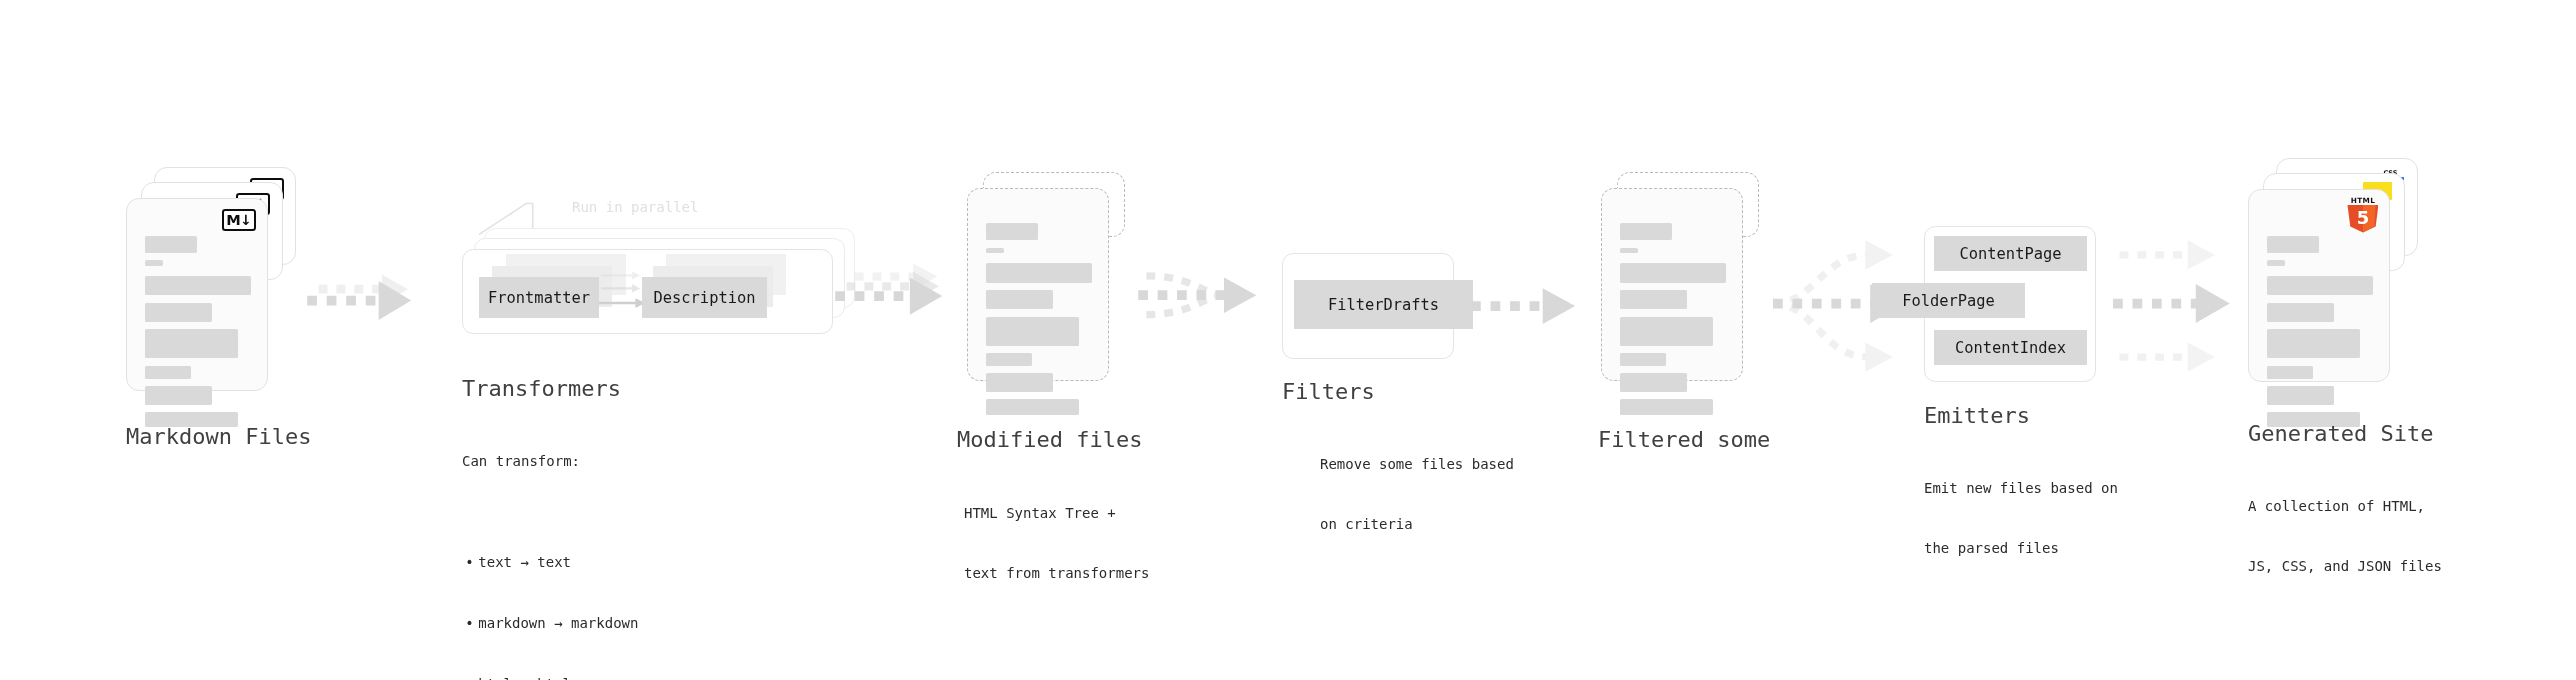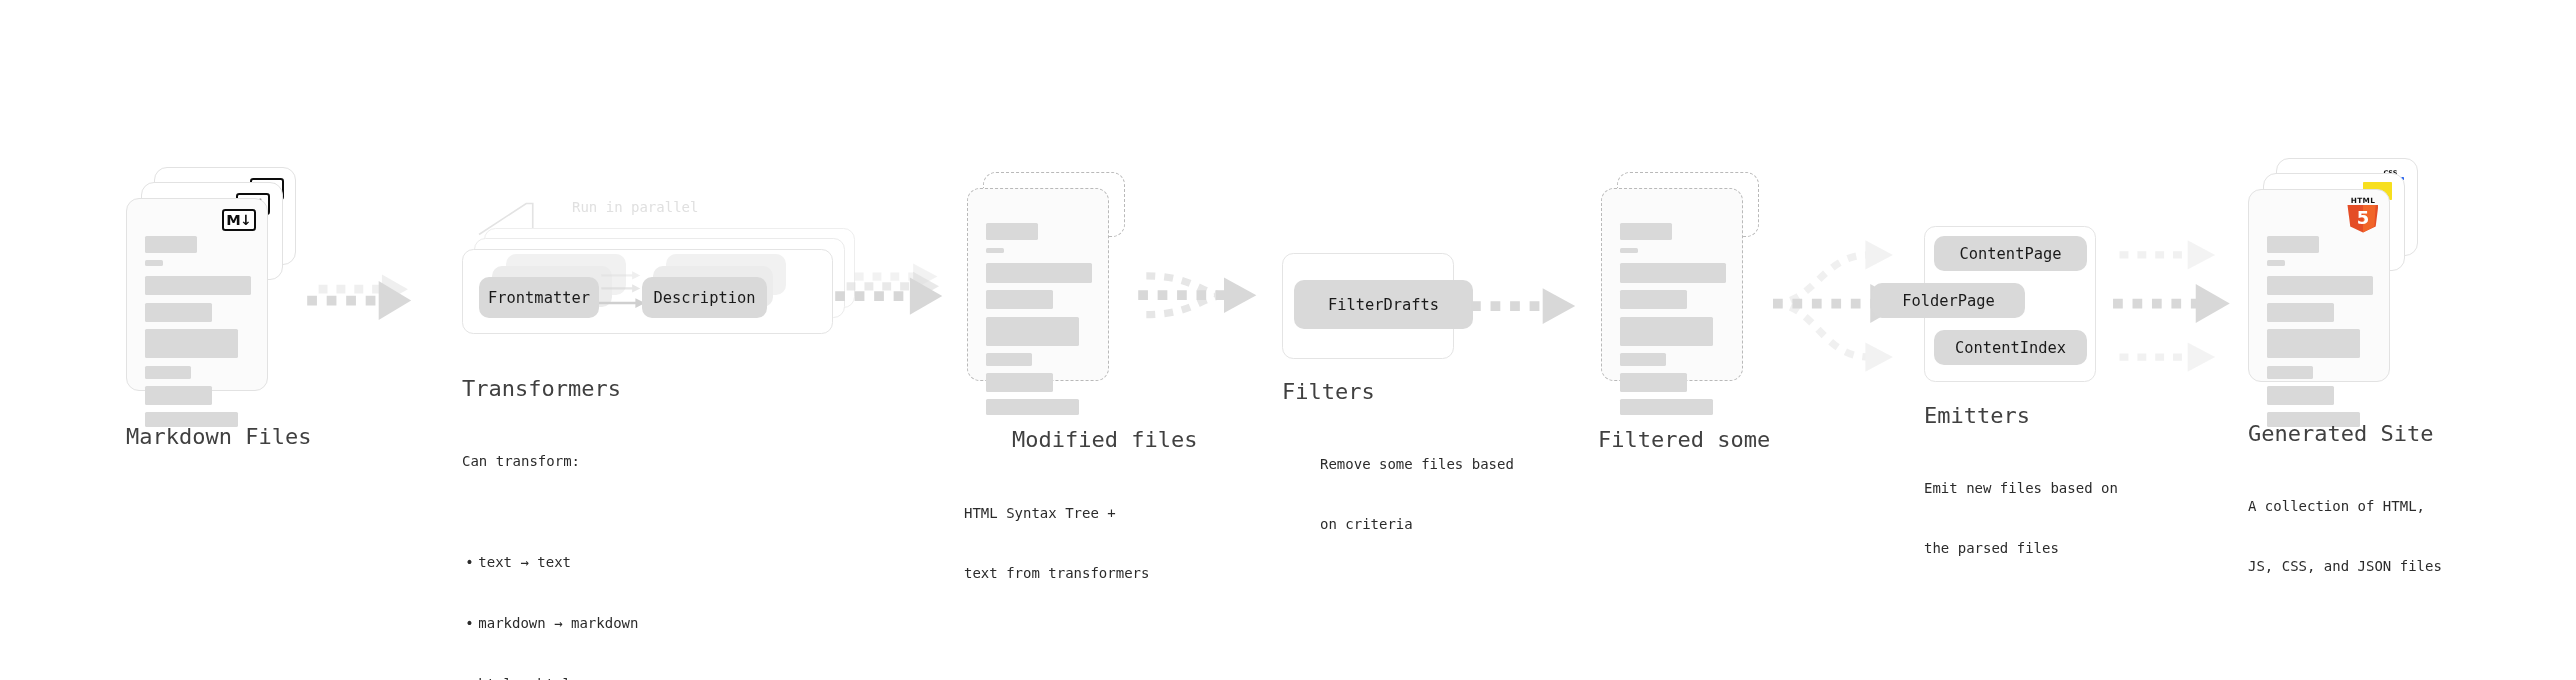--- a/index.html
+++ b/index.html
@@ -80,21 +80,21 @@
     position:absolute;right:11.4px;top:8.1px;width:29px;height:18px;background:#f7df1e;
     border-radius:0.8px;
   }
 
   
   .groupbox{
     position:absolute;border:1.3px solid #e4e4e4;border-radius:11.4px;
     background:#ffffff;box-sizing:border-box;
   }
   .pill{
-    position:absolute;background:#d9d9d9;border-radius:10px;
+    position:absolute;background:#d9d9d9;border-radius:0;
     display:flex;align-items:center;justify-content:center;
     font-family:"DejaVu Sans Mono","Liberation Mono",monospace;
     font-size:15.4px;color:#1a1a1a;white-space:nowrap;
     box-sizing:border-box;
   }
   .pill.ghost{background:#ececec;}
   .pill.ghost2{background:#f1f1f1;}
 
   
   .title{
@@ -242,21 +242,21 @@
         <div class="bar" style="width:18px;height:5.7px;margin-bottom:9.8px;"></div>
         <div class="bar" style="width:106px;height:19.5px;"></div>
         <div class="bar" style="width:67px;height:19.5px;"></div>
         <div class="bar" style="width:93px;height:29px;"></div>
         <div class="bar" style="width:46px;height:13px;"></div>
         <div class="bar" style="width:67px;height:18.7px;"></div>
         <div class="bar" style="width:93px;height:15.4px;"></div>
       </div>
     </div>
   </div>
-  <div class="title" style="left:1012px;top:427px;">Modified files</div>
+  <div class="title" style="left:957px;top:427px;">Modified files</div>
   <div class="sub" style="left:964px;top:462px;">
     <div>HTML Syntax Tree +</div>
     <div>text from transformers</div>
   </div>
 
   <div class="arrow" style="left:1138px;top:258px;">
     <svg width="138" height="89" viewBox="0 0 170 110">
       <path d="M10 22 C70 22 78 46 110 46" fill="none" stroke="#e6e6e6" stroke-width="9" stroke-dasharray="11 11"></path>
       <path d="M10 70 C70 70 78 46 110 46" fill="none" stroke="#e6e6e6" stroke-width="9" stroke-dasharray="11 11"></path>
       <line x1="0" y1="46" x2="110" y2="46" stroke="#d8d8d8" stroke-width="12" stroke-dasharray="12 12"></line>

